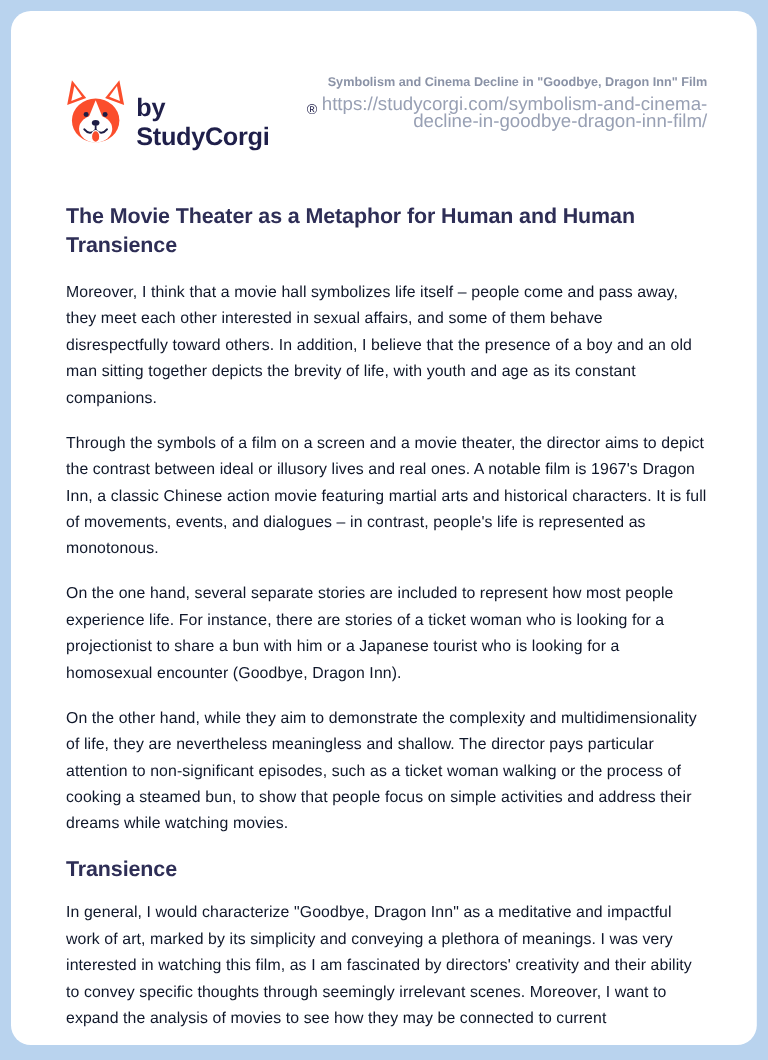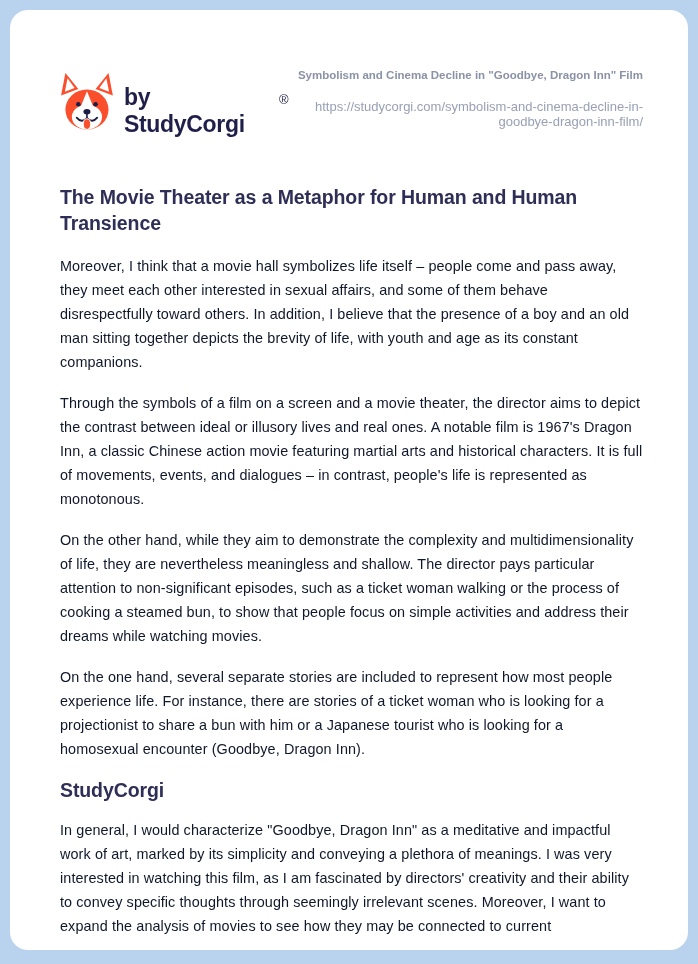--- a/index.html
+++ b/index.html
@@ -58,24 +58,24 @@
     .meta {
       width: 355px;
       text-align: right;
       padding-top: 2px;
     }
     .doc-title {
       font-size: 11.5px;
       font-weight: bold;
       color: #8a92a6;
       line-height: 15px;
-      margin-bottom: 16px;
+      margin-bottom: 4px;
     }
     .doc-url {
-      font-size: 13px;
+      font-size: 17px;
       color: #98a0b4;
       line-height: 15px;
       overflow-wrap: anywhere;
       text-decoration: none;
       display: block;
     }
     
     h1 {
       font-size: 19.5px;
       line-height: 26px;
@@ -138,19 +138,19 @@
       <div class="doc-title">Symbolism and Cinema Decline in "Goodbye, Dragon Inn" Film</div>
       <a class="doc-url" href="#">https://studycorgi.com/symbolism-and-cinema-decline-in-goodbye-dragon-inn-film/</a>
     </div>
 
   </div>
 
   <main>
     <h1>The Movie Theater as a Metaphor for Human and Human Transience</h1>
     <p>Moreover, I think that a movie hall symbolizes life itself – people come and pass away, they meet each other interested in sexual affairs, and some of them behave disrespectfully toward others. In addition, I believe that the presence of a boy and an old man sitting together depicts the brevity of life, with youth and age as its constant companions.</p>
     <p>Through the symbols of a film on a screen and a movie theater, the director aims to depict the contrast between ideal or illusory lives and real ones. A notable film is 1967's Dragon Inn, a classic Chinese action movie featuring martial arts and historical characters. It is full of movements, events, and dialogues – in contrast, people's life is represented as monotonous.</p>
+    <p>On the one hand, several separate stories are included to represent how most people experience life. For instance, there are stories of a ticket woman who is looking for a projectionist to share a bun with him or a Japanese tourist who is looking for a homosexual encounter (Goodbye, Dragon Inn).</p>
     <p>On the other hand, while they aim to demonstrate the complexity and multidimensionality of life, they are nevertheless meaningless and shallow. The director pays particular attention to non-significant episodes, such as a ticket woman walking or the process of cooking a steamed bun, to show that people focus on simple activities and address their dreams while watching movies.</p>
-    <p>On the one hand, several separate stories are included to represent how most people experience life. For instance, there are stories of a ticket woman who is looking for a projectionist to share a bun with him or a Japanese tourist who is looking for a homosexual encounter (Goodbye, Dragon Inn).</p>
-    <h2>StudyCorgi</h2>
+    <h2>Transience</h2>
     <p>In general, I would characterize "Goodbye, Dragon Inn" as a meditative and impactful work of art, marked by its simplicity and conveying a plethora of meanings. I was very interested in watching this film, as I am fascinated by directors' creativity and their ability to convey specific thoughts through seemingly irrelevant scenes. Moreover, I want to expand the analysis of movies to see how they may be connected to current</p>
   </main>
 
 </div>
 
 </body></html>

